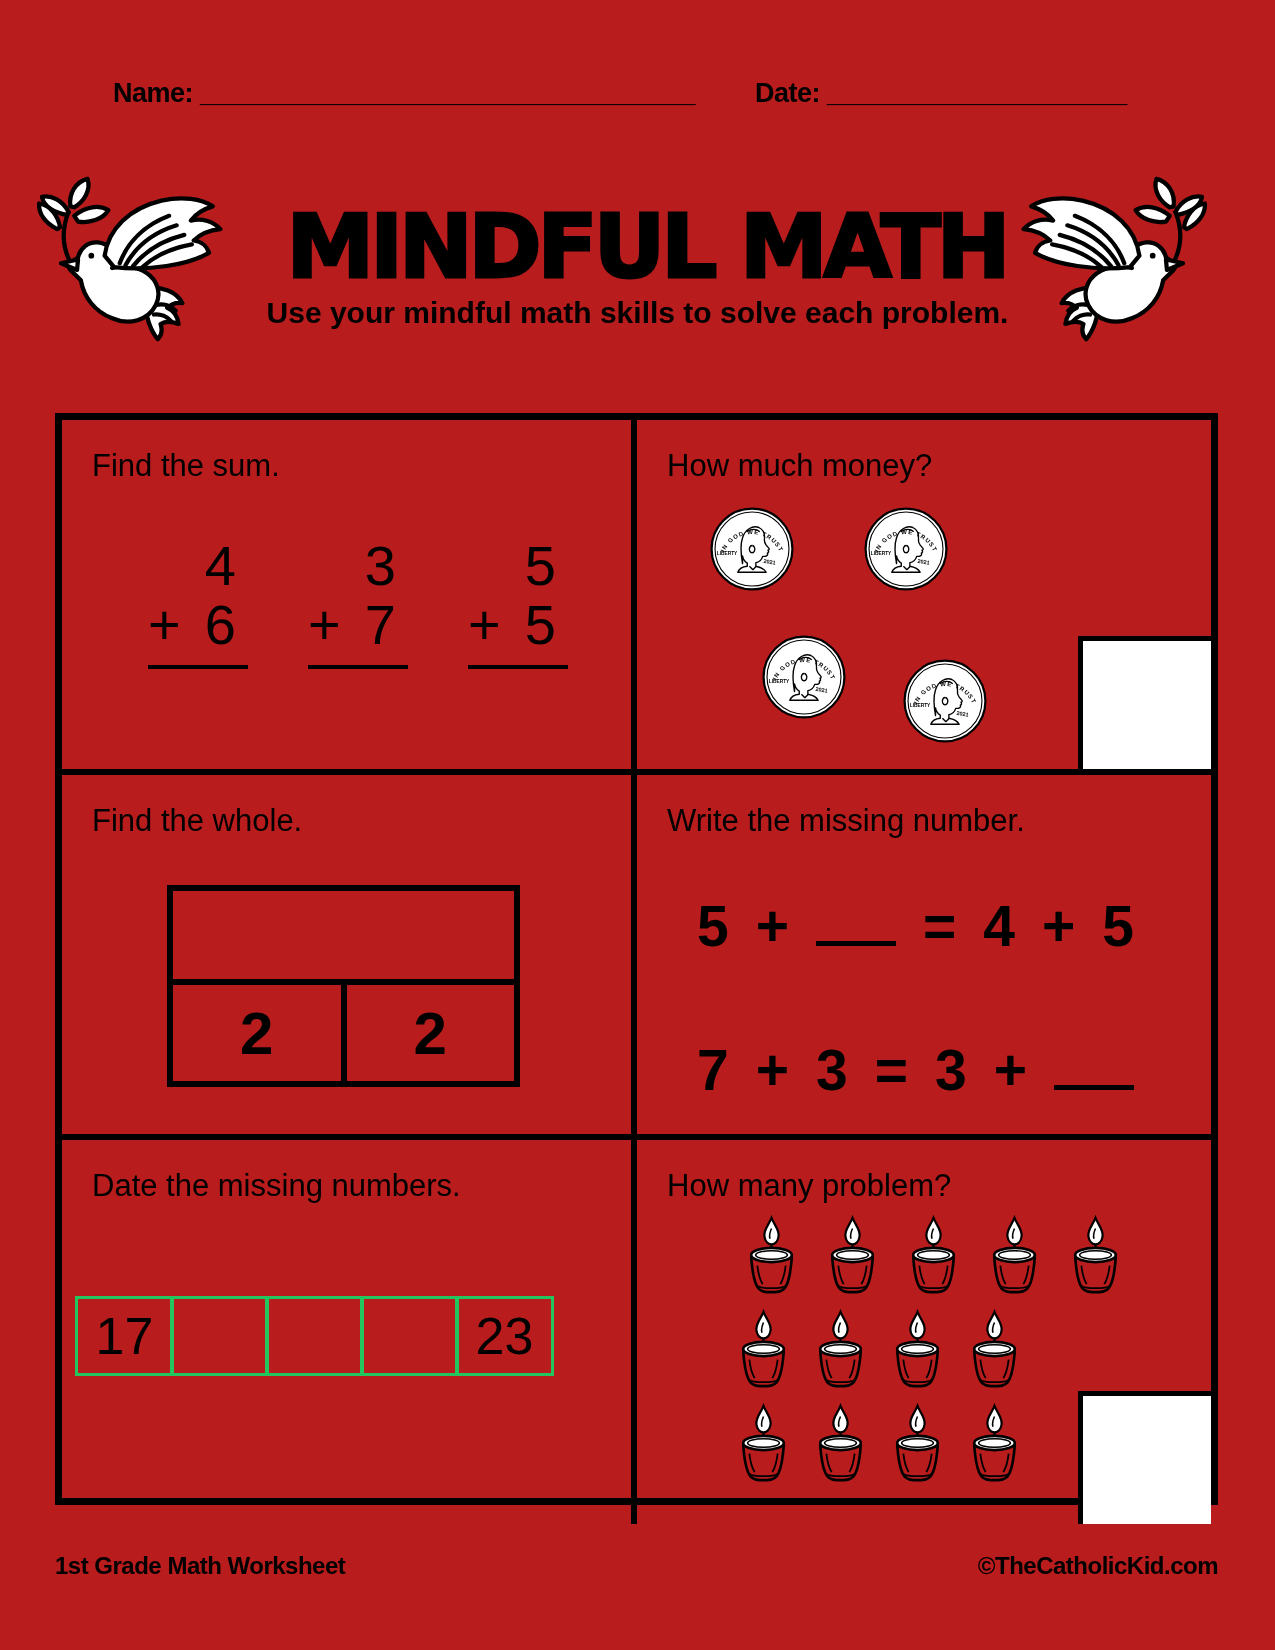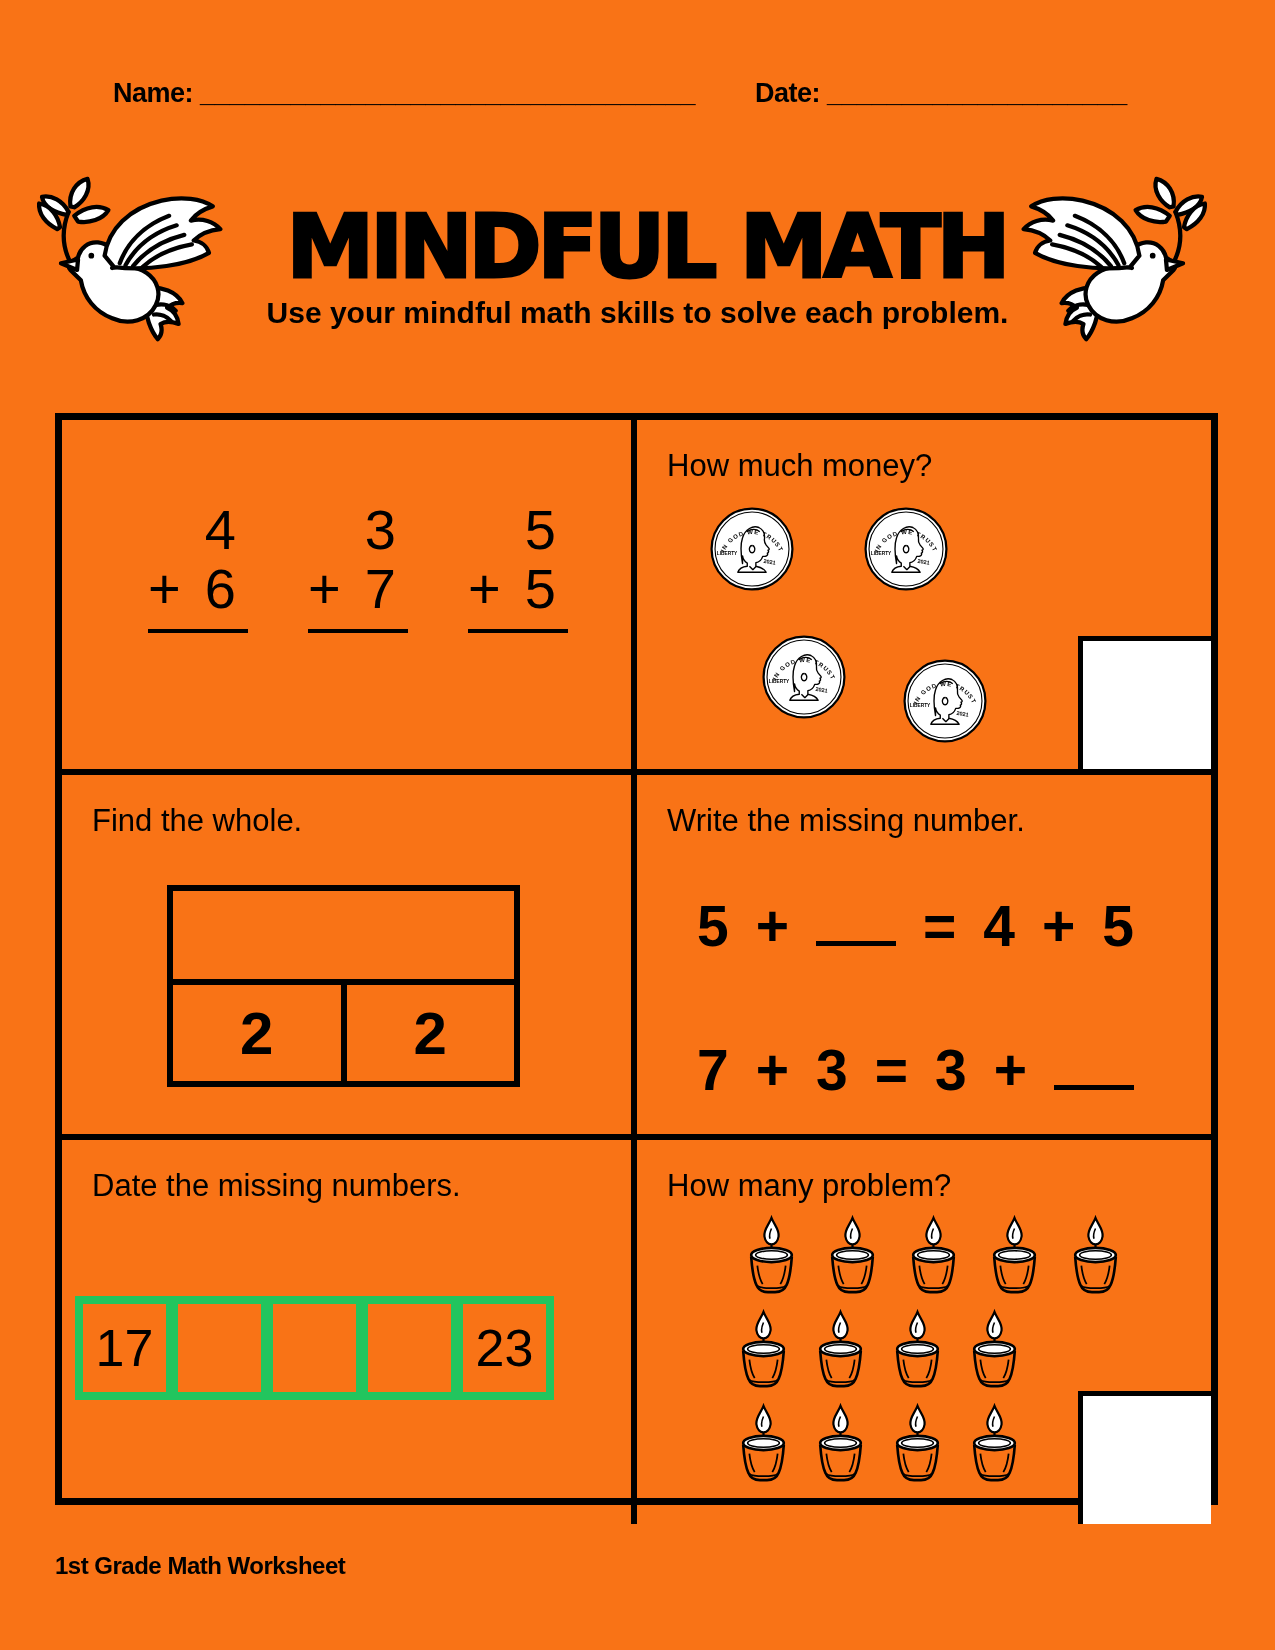--- a/index.html
+++ b/index.html
@@ -1,16 +1,16 @@
 <!DOCTYPE html>
 <html><head>
 <meta charset="utf-8">
 <style>
   html,body{margin:0;padding:0;background:#fff;}
-  .page{position:relative;width:1275px;height:1650px;background:#f97316;color:#000;
+  .page{position:relative;width:1275px;height:1650px;background:#b91c1c;color:#000;
         font-family:"Liberation Sans",sans-serif;overflow:hidden;}
 
   
   .fld{position:absolute;top:78px;font-size:27px;font-weight:bold;letter-spacing:-0.5px;white-space:nowrap;}
   .fld .blankline{font-weight:bold;letter-spacing:0;}
   .fld-name{left:113px;} .fld-date{left:755px;}
 
   .dove{position:absolute;top:176px;width:200px;height:166px;}
   .dove-left{left:34px;}
   .dove-right{left:1010px;transform:scaleX(-1);}
@@ -53,21 +53,21 @@
             font-size:60px;font-weight:bold;}
   .ppw-part.first{border-right:6px solid #000;}
 
   
   .eqs{margin:48px 0 0 30px;font-size:57px;font-weight:bold;}
   .eq{display:flex;align-items:baseline;gap:27px;margin-bottom:72px;white-space:nowrap;}
   .eq .blank{display:inline-block;width:80px;height:0.95em;border-bottom:5px solid #000;}
 
   
   .strip{position:absolute;left:13px;top:156px;display:flex;}
-  .seq-cell{width:99px;height:104px;box-sizing:border-box;border:8px solid #22c55e;
+  .seq-cell{width:99px;height:80px;box-sizing:border-box;border:3px solid #22c55e;
             margin-left:-4px;display:flex;align-items:center;justify-content:center;
             font-size:52px;}
   .seq-cell.first{margin-left:0;}
 
   
   .vrows{margin-top:10px;}
   .vrow{display:flex;gap:28px;margin-left:78px;margin-bottom:12px;}
   .vrow.r2,.vrow.r3{margin-left:70px;gap:24px;}
   .votive{width:53px;height:82px;}
 
@@ -149,20 +149,21 @@
   <svg class="dove dove-right" viewBox="0 0 210 175">
       <use href="#sym-dove"></use>
     </svg>
 
   <h1 class="title">MINDFUL MATH</h1>
   <p class="subtitle">Use your mindful math skills to solve each problem.</p>
 
   <div class="grid">
 
     <section class="cell b-r b-b">
+      <h2>Find the sum.</h2>
       <div class="probs">
         <div class="vprob">
           <div class="top">4</div>
           <div class="bot">
               <span class="op">+</span>
               <span class="num">6</span>
             </div>
         </div>
         <div class="vprob">
           <div class="top">3</div>
@@ -314,14 +315,15 @@
               <use href="#sym-votive"></use>
             </svg>
 </div>
       </div>
       <div class="abox"></div>
     </section>
   </div>
 
   <div class="footer">
     <span>1st Grade Math Worksheet</span>
+    <span>©TheCatholicKid.com</span>
   </div>
 </div>
 
 </body></html>

